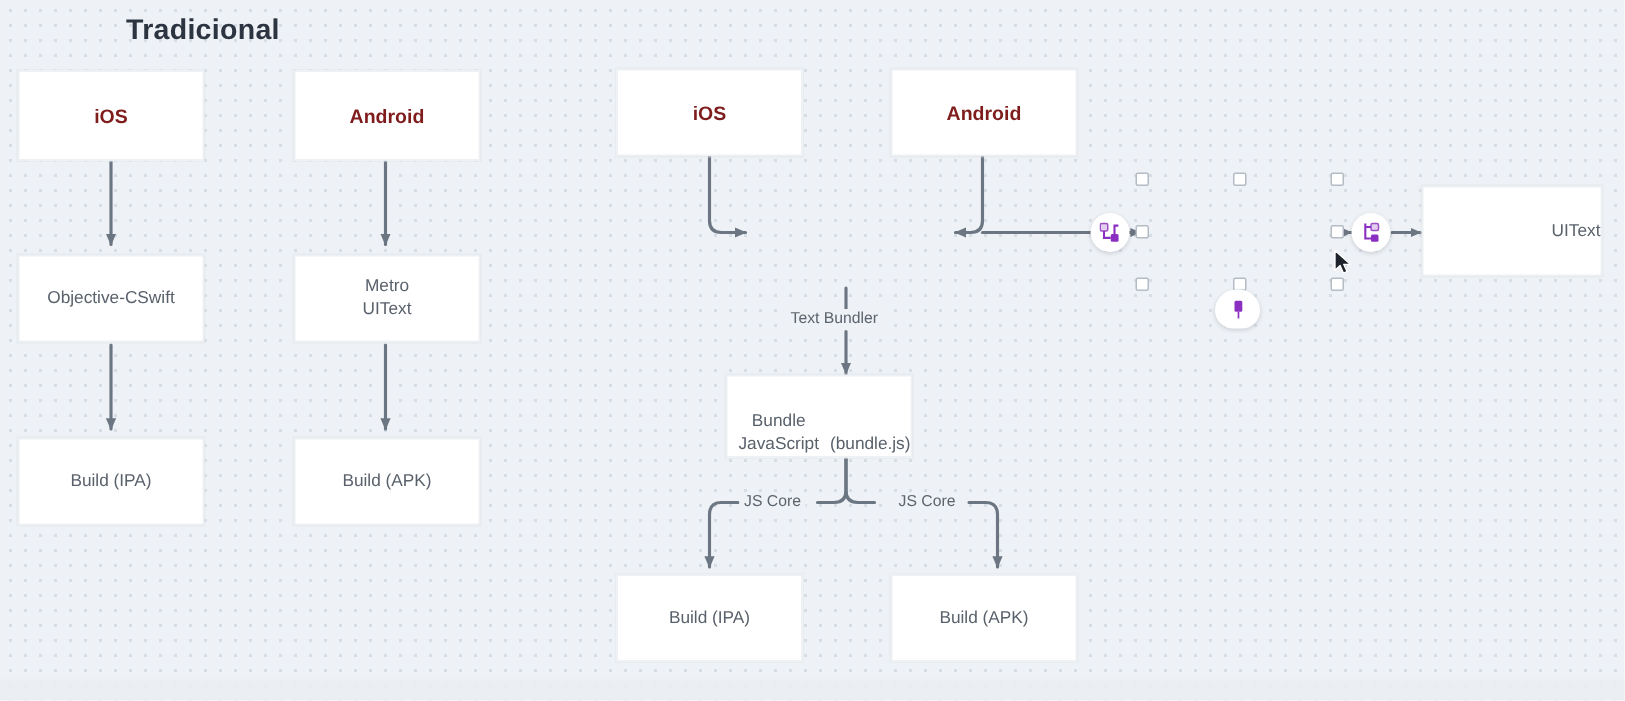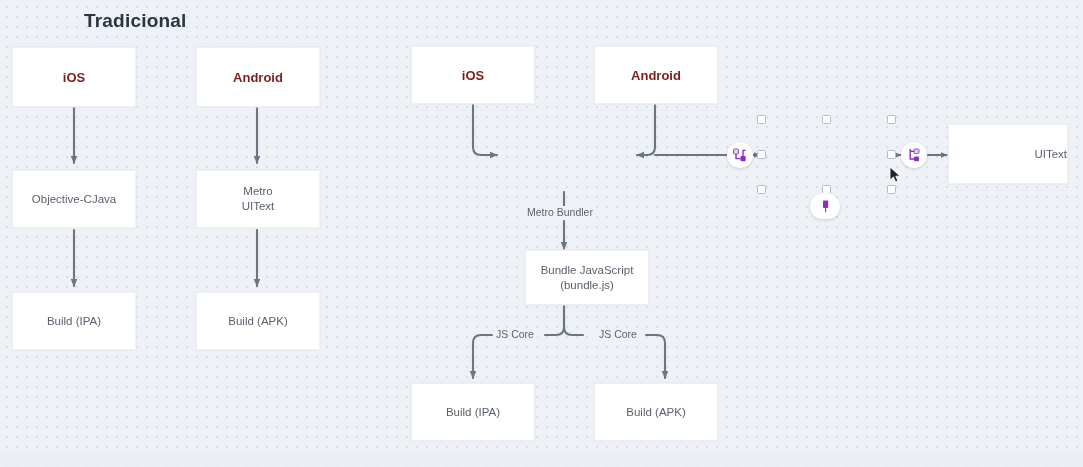--- a/index.html
+++ b/index.html
@@ -136,21 +136,21 @@
   <div class="node bold" style="left:12px; top:47px; width:124px; height:60px;">
     <span>iOS</span>
   </div>
 
   <div class="node bold" style="left:196px; top:47px; width:124px; height:60px;">
     <span>Android</span>
   </div>
 
   <div class="node" style="left:12px; top:170px; width:124px; height:58px; flex-direction:row;">
     <span>Objective-C</span>
-    <span>Java</span>
+    <span>Swift</span>
   </div>
 
   <div class="node" style="left:196px; top:170px; width:124px; height:58px; flex-direction:column;">
     <span>Metro</span>
     <span>UIText</span>
   </div>
 
   <div class="node" style="left:12px; top:292px; width:124px; height:58px;">
     <span>Build (IPA)</span>
   </div>
@@ -161,38 +161,38 @@
 
   <div class="node bold" style="left:411px; top:46px; width:124px; height:58px;">
     <span>iOS</span>
   </div>
 
   <div class="node bold" style="left:594px; top:46px; width:124px; height:58px;">
     <span>Android</span>
   </div>
 
 
-  <div class="node" style="left:525px; top:250px; width:124px; height:55px; flex-direction:column;">
+  <div class="node" style="left:484px; top:250px; width:124px; height:55px; flex-direction:row;align-items:flex-end;">
     <span>Bundle JavaScript</span>
     <span>(bundle.js)</span>
   </div>
 
   <div class="node" style="left:411px; top:383px; width:124px; height:58px;">
     <span>Build (IPA)</span>
   </div>
 
   <div class="node" style="left:594px; top:383px; width:124px; height:58px;">
     <span>Build (APK)</span>
   </div>
 
   <div class="node" style="left:948px; top:124px; width:120px; height:60px;justify-content:flex-end;">
     <span>UIText</span>
   </div>
 
-  <div class="edge-label" style="left:524px; top:206px;">Metro Bundler</div>
+  <div class="edge-label" style="left:524px; top:206px;">Text Bundler</div>
   <div class="edge-label" style="left:493px; top:328px;">JS Core</div>
   <div class="edge-label" style="left:596px; top:328px;">JS Core</div>
 
 
   <div class="handle" style="left:757px; top:115px;"></div>
   <div class="handle" style="left:822px; top:115px;"></div>
   <div class="handle" style="left:887px; top:115px;"></div>
   <div class="handle" style="left:757px; top:150px;"></div>
   <div class="handle" style="left:887px; top:150px;"></div>
   <div class="handle" style="left:757px; top:185px;"></div>

